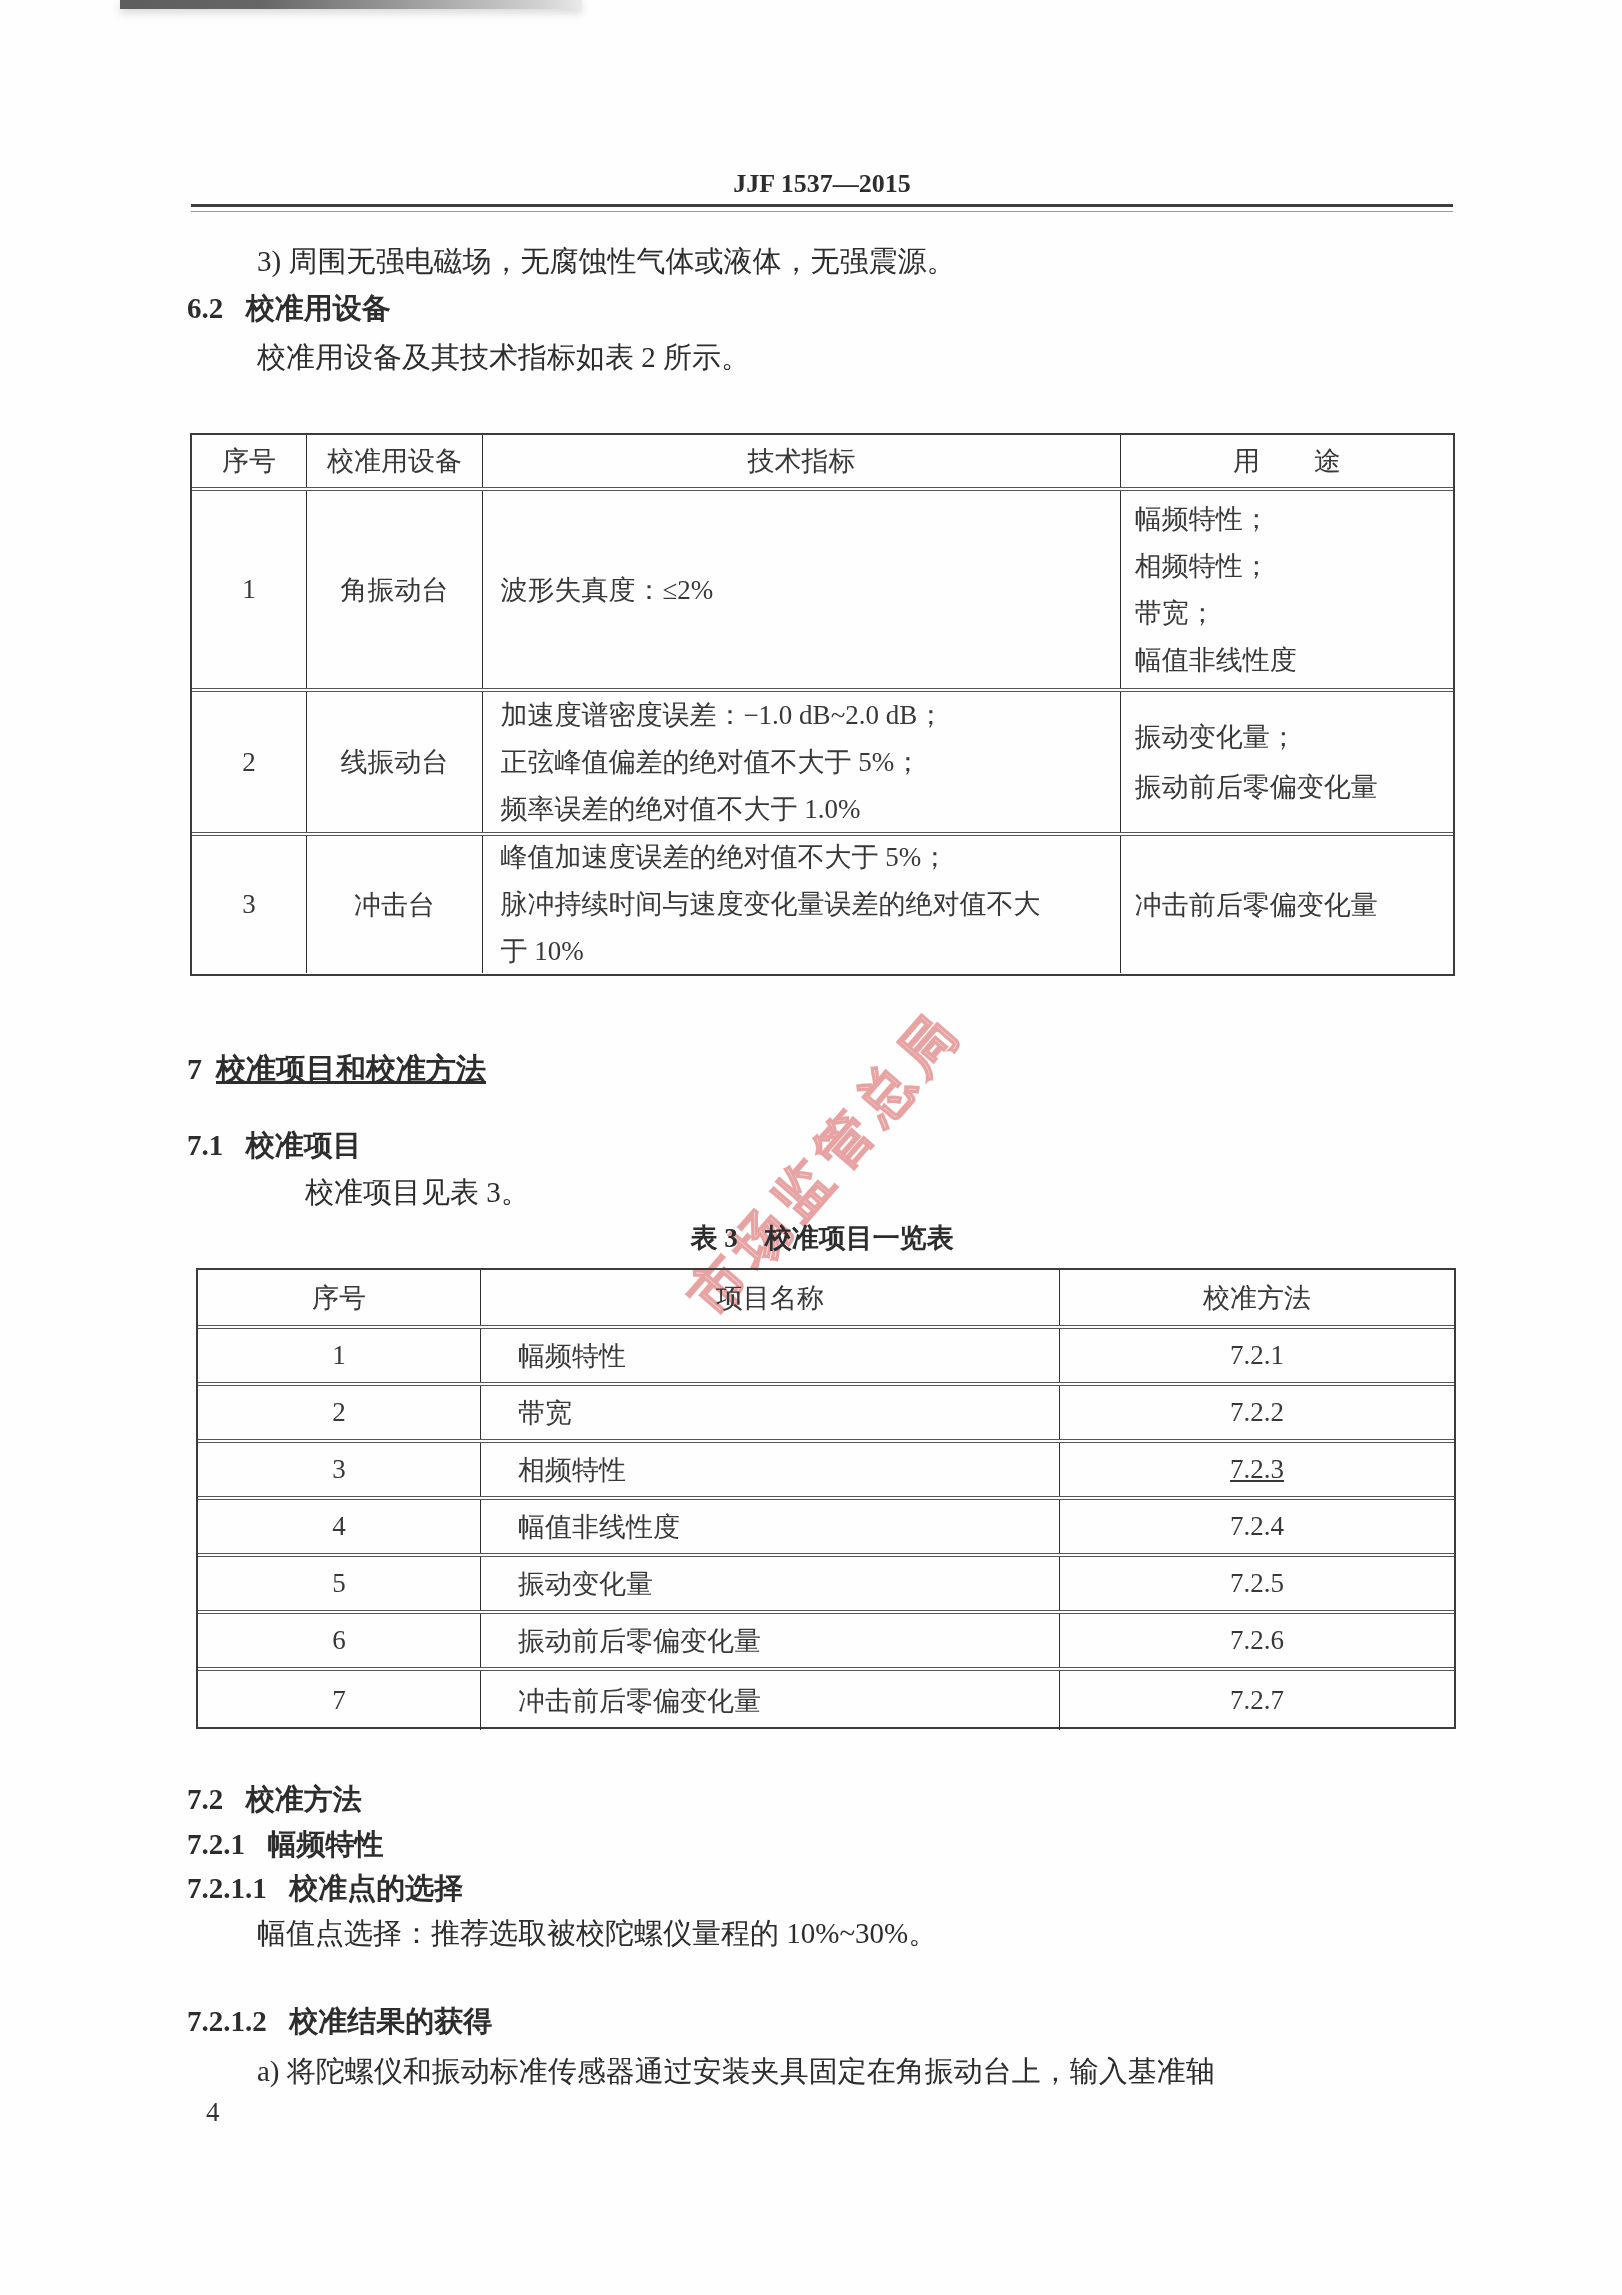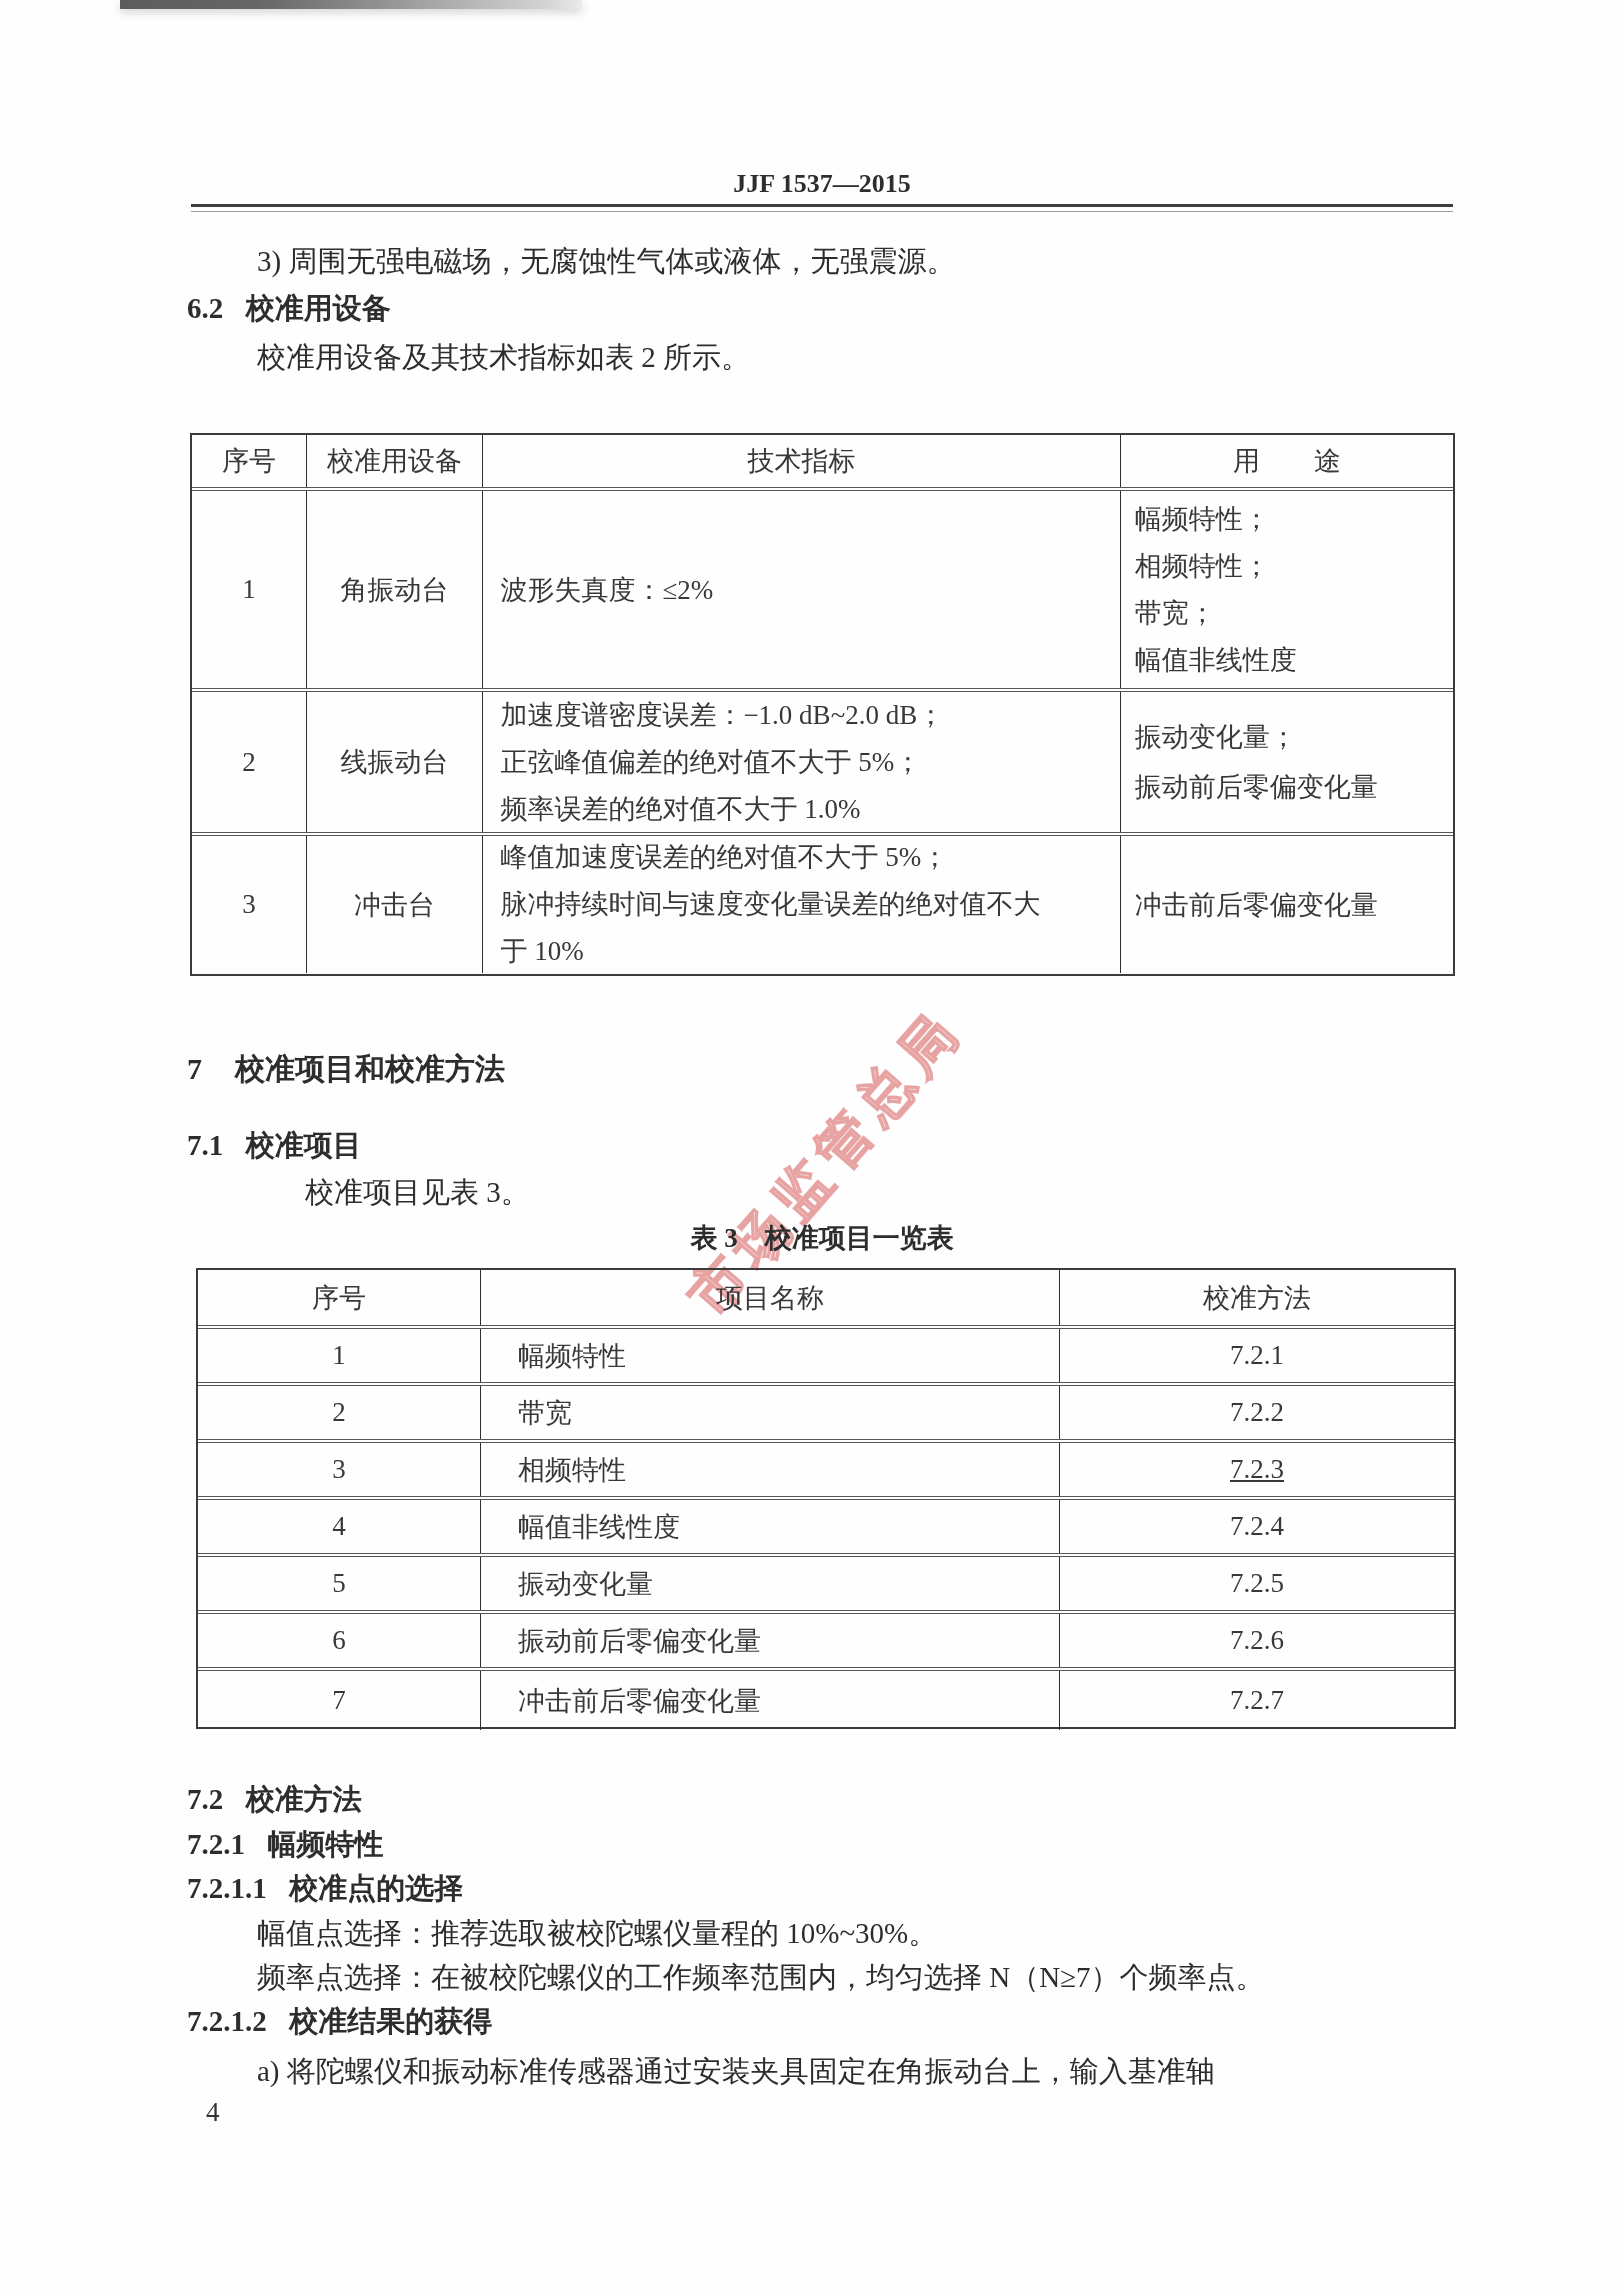--- a/index.html
+++ b/index.html
@@ -6,21 +6,21 @@
   .page{position:relative;width:1623px;height:2295px;background:#fefefe;
         font-family:"Liberation Serif","DejaVu Serif",serif;color:#2d2d2d;overflow:hidden;}
   .abs{position:absolute;}
   .t46{font-size:29px;line-height:35px;}
   .t44{font-size:27px;line-height:32px;}
   .t42{font-size:26px;line-height:31px;}
   .t48{font-size:30px;line-height:35px;}
   .bold{font-weight:bold;}
   .ctr{text-align:center;}
   .hgap{margin-left:22.4px;}
-  .hgap-lg{margin-left:33px;}
+  .hgap-lg{margin-left:14px;text-decoration:underline;}
 
   
   .scan-bar{left:120px;top:0;width:462px;height:9.3px;
     background:linear-gradient(to right,#4c4c4c 0%,#565656 30%,#8a8a8a 58%,#cfcfcf 92%,#e9e9e9 100%);
     box-shadow:0 3.7px 8.7px rgba(120,120,120,.35);opacity:.9;}
   .header-rule{left:191px;top:204px;width:1262px;height:8px;
     border-top:3.1px solid #3e3e3e;border-bottom:1.2px solid #9b9b9b;box-sizing:border-box;}
 
   
   .watermark{left:630px;top:1133px;width:372px;height:56px;
@@ -169,21 +169,20 @@
     <span>7.2</span><span class="hgap">校准方法</span>
   </div>
   <div class="abs t46 bold" style="left:187px;top:1827px;">
     <span>7.2.1</span><span class="hgap">幅频特性</span>
   </div>
   <div class="abs t46 bold" style="left:187px;top:1871px;">
     <span>7.2.1.1</span><span class="hgap">校准点的选择</span>
   </div>
 
   <div class="abs t46" style="left:257px;top:1916px;">幅值点选择：推荐选取被校陀螺仪量程的 10%~30%。</div>
-  <div class="abs t46" style="left:257px;top:1960px;">频率点选择：在被校陀螺仪的工作频率范围内，均匀选择 N（N≥7）个频率点。</div>
 
   <div class="abs t46 bold" style="left:187px;top:2004px;">
     <span>7.2.1.2</span><span class="hgap">校准结果的获得</span>
   </div>
 
   <div class="abs t46" style="left:257px;top:2054px;">a) 将陀螺仪和振动标准传感器通过安装夹具固定在角振动台上，输入基准轴</div>
 
   <div class="abs pgnum" style="left:206px;top:2097px;">4</div>
 
 </div>

